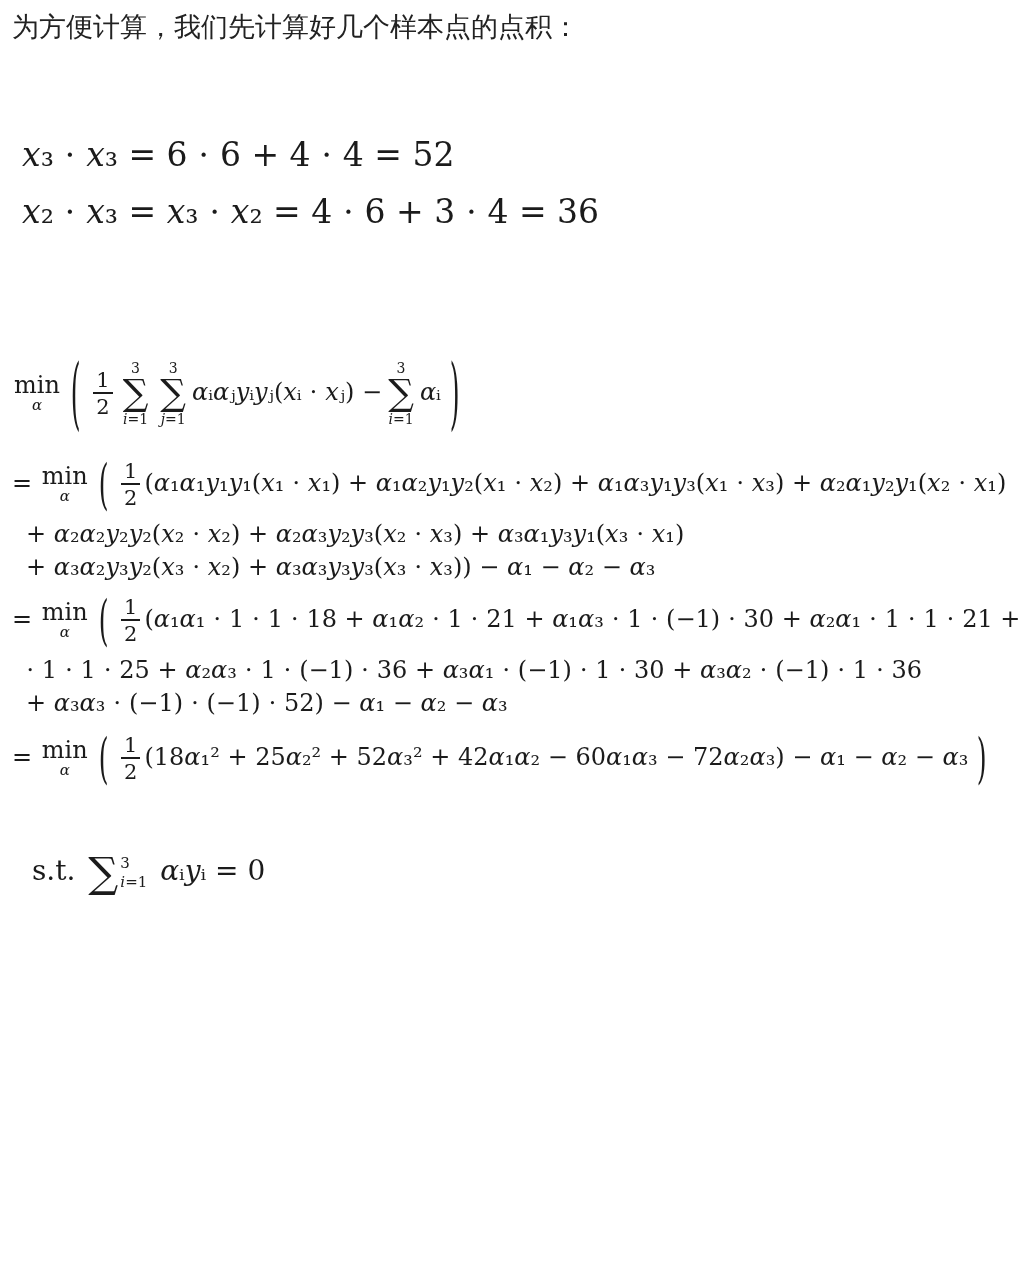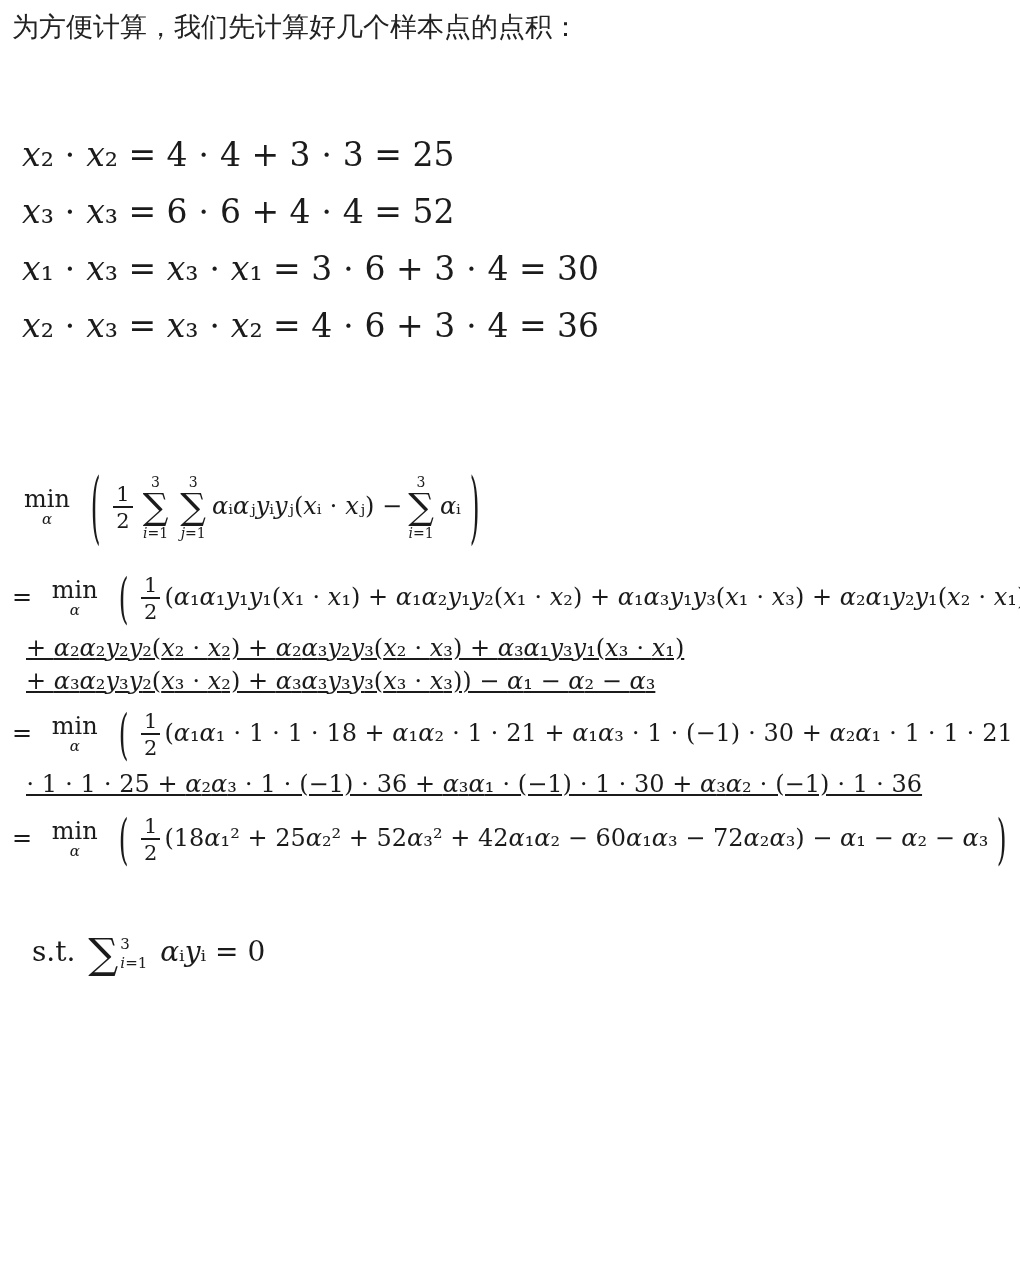--- a/index.html
+++ b/index.html
@@ -32,26 +32,26 @@
   .eq  { font-size: 33px; height: 57px; line-height: 57px; white-space: nowrap; }
 
   .sub-note { margin-top: 62px; }
 
   
   .bigblock { margin-top: 96px; font-size: 24px; }
   .bline { white-space: nowrap; }
   .l1    { line-height: 112px; height: 112px; }
   .lstep { line-height: 70px;  height: 70px; }
   .l8    { line-height: 74px;  height: 74px; }
-  .lcont { line-height: 33px;  height: 33px; padding-left: 14px; text-decoration: underline; }
+  .lcont { line-height: 33px;  height: 33px; padding-left: 14px; }
 
   
   .minop {
     display: inline-flex; flex-direction: column; align-items: center;
-    vertical-align: middle; line-height: 1; margin: 0 12px;
+    vertical-align: middle; line-height: 1; margin: 0 2px;
   }
   .minop .minword { font-style: normal; line-height: 1; }
   .minop .minsub  { font-size: 15px; line-height: 1.1; }
 
   
   .bigp {
     display: inline-block; vertical-align: middle;
     transform: scale(1.05, 3.3); transform-origin: center;
     margin: 0 9px; font-style: normal;
   }
@@ -82,23 +82,21 @@
   .c2 { font-size: 30px; height: 46px; line-height: 46px; white-space: nowrap; }
 </style>
 </head>
 <body>
 
 <div class="page">
 
   <p class="cn">为方便计算，我们先计算好几个样本点的点积：</p>
 
   <div class="eqs math">
-    <div class="eq"><span class="mit">x</span><span class="rm">₂ ⋅ </span><span class="mit">x</span><span class="rm">₂ = 4 ⋅ 4 + 3 ⋅ 3 = 25</span></div>
     <div class="eq"><span class="mit">x</span><span class="rm">₃ ⋅ </span><span class="mit">x</span><span class="rm">₃ = 6 ⋅ 6 + 4 ⋅ 4 = 52</span></div>
-    <div class="eq"><span class="mit">x</span><span class="rm">₁ ⋅ </span><span class="mit">x</span><span class="rm">₃ = </span><span class="mit">x</span><span class="rm">₃ ⋅ </span><span class="mit">x</span><span class="rm">₁ = 3 ⋅ 6 + 3 ⋅ 4 = 30</span></div>
     <div class="eq"><span class="mit">x</span><span class="rm">₂ ⋅ </span><span class="mit">x</span><span class="rm">₃ = </span><span class="mit">x</span><span class="rm">₃ ⋅ </span><span class="mit">x</span><span class="rm">₂ = 4 ⋅ 6 + 3 ⋅ 4 = 36</span></div>
   </div>
 
 
   <div class="bigblock math">
 
     <div class="bline l1"><span class="minop">
           <span class="minword">min</span>
           <span class="minsub mit">α</span>
         </span><span class="bigp">(</span><span class="frac">
@@ -129,20 +127,21 @@
     <div class="bline lcont"><span class="rm">+ </span><span class="mit">α</span><span class="rm">₃</span><span class="mit">α</span><span class="rm">₂</span><span class="mit">y</span><span class="rm">₃</span><span class="mit">y</span><span class="rm">₂(</span><span class="mit">x</span><span class="rm">₃ ⋅ </span><span class="mit">x</span><span class="rm">₂) + </span><span class="mit">α</span><span class="rm">₃</span><span class="mit">α</span><span class="rm">₃</span><span class="mit">y</span><span class="rm">₃</span><span class="mit">y</span><span class="rm">₃(</span><span class="mit">x</span><span class="rm">₃ ⋅ </span><span class="mit">x</span><span class="rm">₃)) − </span><span class="mit">α</span><span class="rm">₁ − </span><span class="mit">α</span><span class="rm">₂ − </span><span class="mit">α</span><span class="rm">₃</span></div>
 
     <div class="bline lstep"><span class="rm">=</span> <span class="minop">
           <span class="minword">min</span>
           <span class="minsub mit">α</span>
         </span><span class="bigp p-step">(</span><span class="frac">
           <span class="num">1</span>
           <span class="den">2</span>
         </span><span><span class="rm">(</span><span class="mit">α</span><span class="rm">₁</span><span class="mit">α</span><span class="rm">₁ ⋅ 1 ⋅ 1 ⋅ 18 + </span><span class="mit">α</span><span class="rm">₁</span><span class="mit">α</span><span class="rm">₂ ⋅ 1 ⋅ 21 + </span><span class="mit">α</span><span class="rm">₁</span><span class="mit">α</span><span class="rm">₃ ⋅ 1 ⋅ (−1) ⋅ 30 + </span><span class="mit">α</span><span class="rm">₂</span><span class="mit">α</span><span class="rm">₁ ⋅ 1 ⋅ 1 ⋅ 21 + </span></span></div>
     <div class="bline lcont"><span class="rm">⋅ 1 ⋅ 1 ⋅ 25 + </span><span class="mit">α</span><span class="rm">₂</span><span class="mit">α</span><span class="rm">₃ ⋅ 1 ⋅ (−1) ⋅ 36 + </span><span class="mit">α</span><span class="rm">₃</span><span class="mit">α</span><span class="rm">₁ ⋅ (−1) ⋅ 1 ⋅ 30 + </span><span class="mit">α</span><span class="rm">₃</span><span class="mit">α</span><span class="rm">₂ ⋅ (−1) ⋅ 1 ⋅ 36</span></div>
+    <div class="bline lcont"><span class="rm">+ </span><span class="mit">α</span><span class="rm">₃</span><span class="mit">α</span><span class="rm">₃ ⋅ (−1) ⋅ (−1) ⋅ 52) − </span><span class="mit">α</span><span class="rm">₁ − </span><span class="mit">α</span><span class="rm">₂ − </span><span class="mit">α</span><span class="rm">₃</span></div>
 
     <div class="bline lstep l8"><span class="rm">=</span> <span class="minop">
           <span class="minword">min</span>
           <span class="minsub mit">α</span>
         </span><span class="bigp p-step">(</span><span class="frac">
           <span class="num">1</span>
           <span class="den">2</span>
         </span><span><span class="rm">(18</span><span class="mit">α</span><span class="rm">₁² + 25</span><span class="mit">α</span><span class="rm">₂² + 52</span><span class="mit">α</span><span class="rm">₃² + 42</span><span class="mit">α</span><span class="rm">₁</span><span class="mit">α</span><span class="rm">₂ − 60</span><span class="mit">α</span><span class="rm">₁</span><span class="mit">α</span><span class="rm">₃ − 72</span><span class="mit">α</span><span class="rm">₂</span><span class="mit">α</span><span class="rm">₃) − </span><span class="mit">α</span><span class="rm">₁ − </span><span class="mit">α</span><span class="rm">₂ − </span><span class="mit">α</span><span class="rm">₃</span></span><span class="bigp p-step">)</span></div>
 
   </div>

